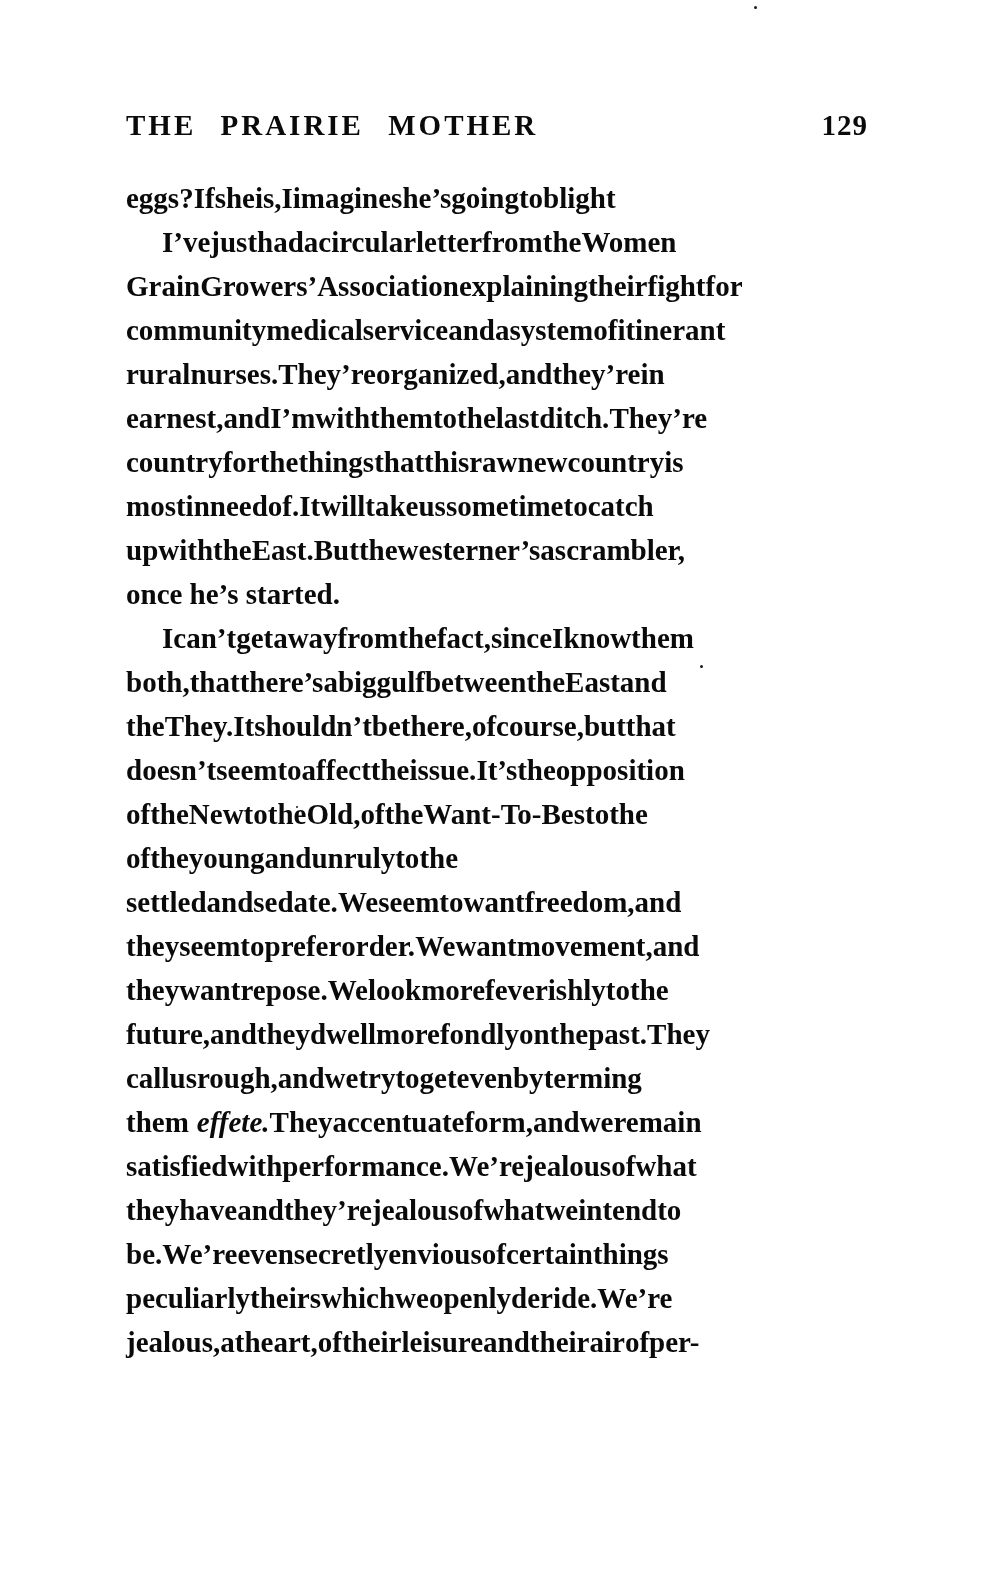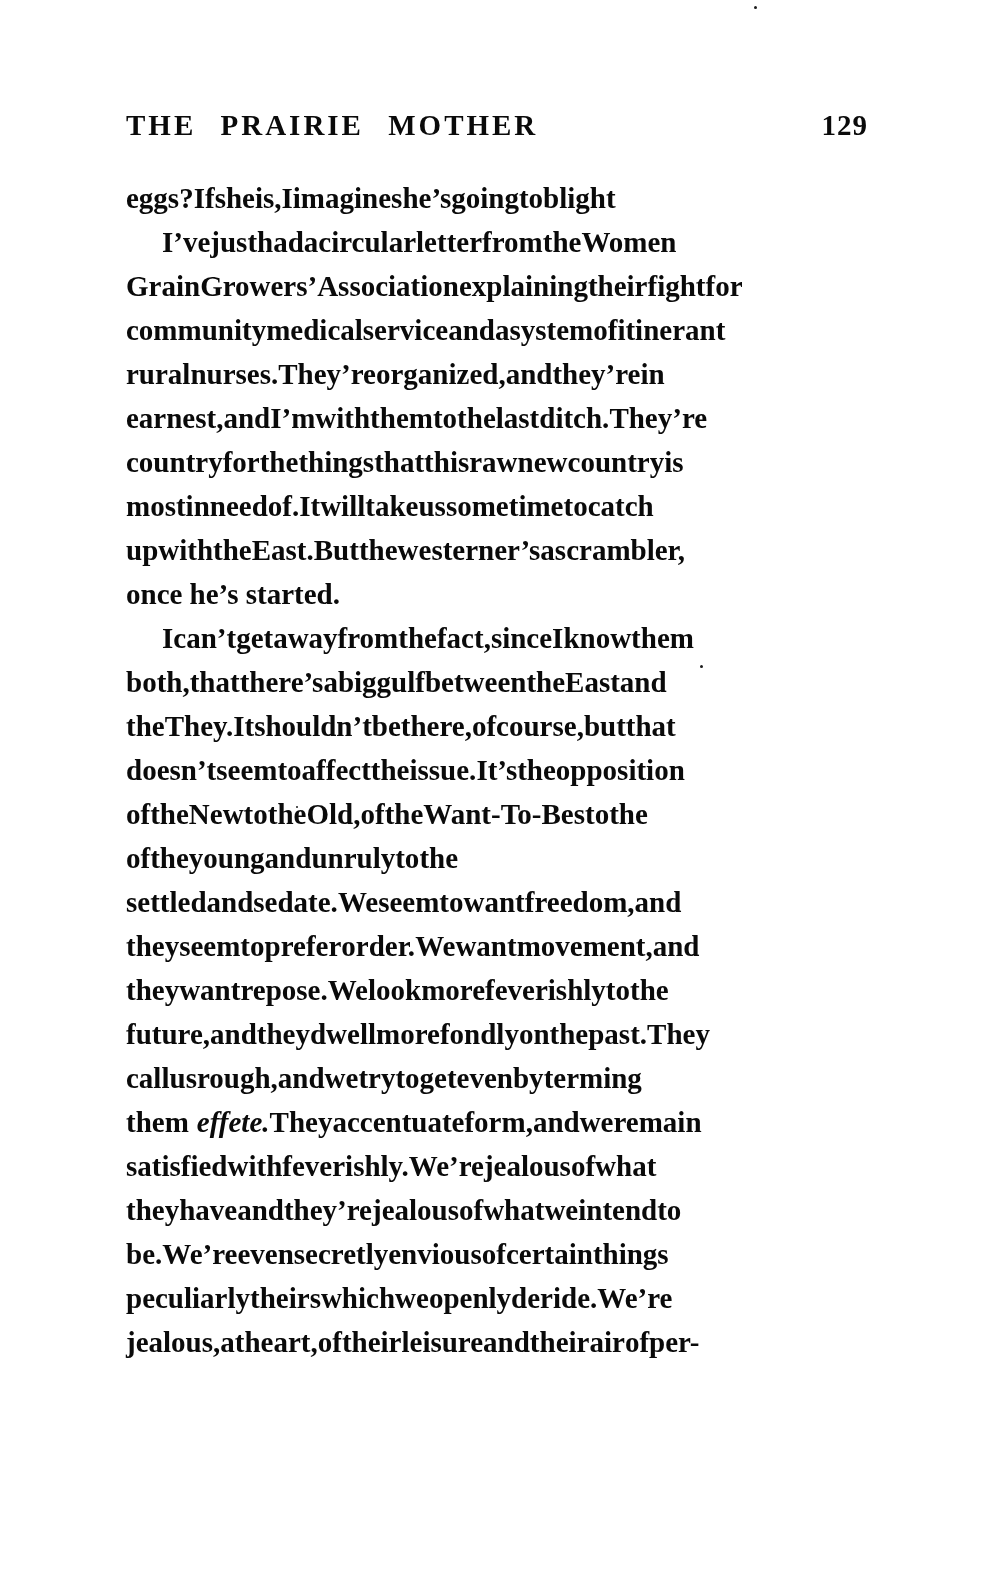--- a/index.html
+++ b/index.html
@@ -275,21 +275,21 @@
         <span>They</span>
         <span>accentuate</span>
         <span>form,</span>
         <span>and</span>
         <span>we</span>
         <span>remain</span>
       </div>
       <div class="line">
         <span>satisfied</span>
         <span>with</span>
-        <span>feverishly.</span>
+        <span>performance.</span>
         <span>We’re</span>
         <span>jealous</span>
         <span>of</span>
         <span>what</span>
       </div>
       <div class="line">
         <span>they</span>
         <span>have</span>
         <span>and</span>
         <span>they’re</span>

